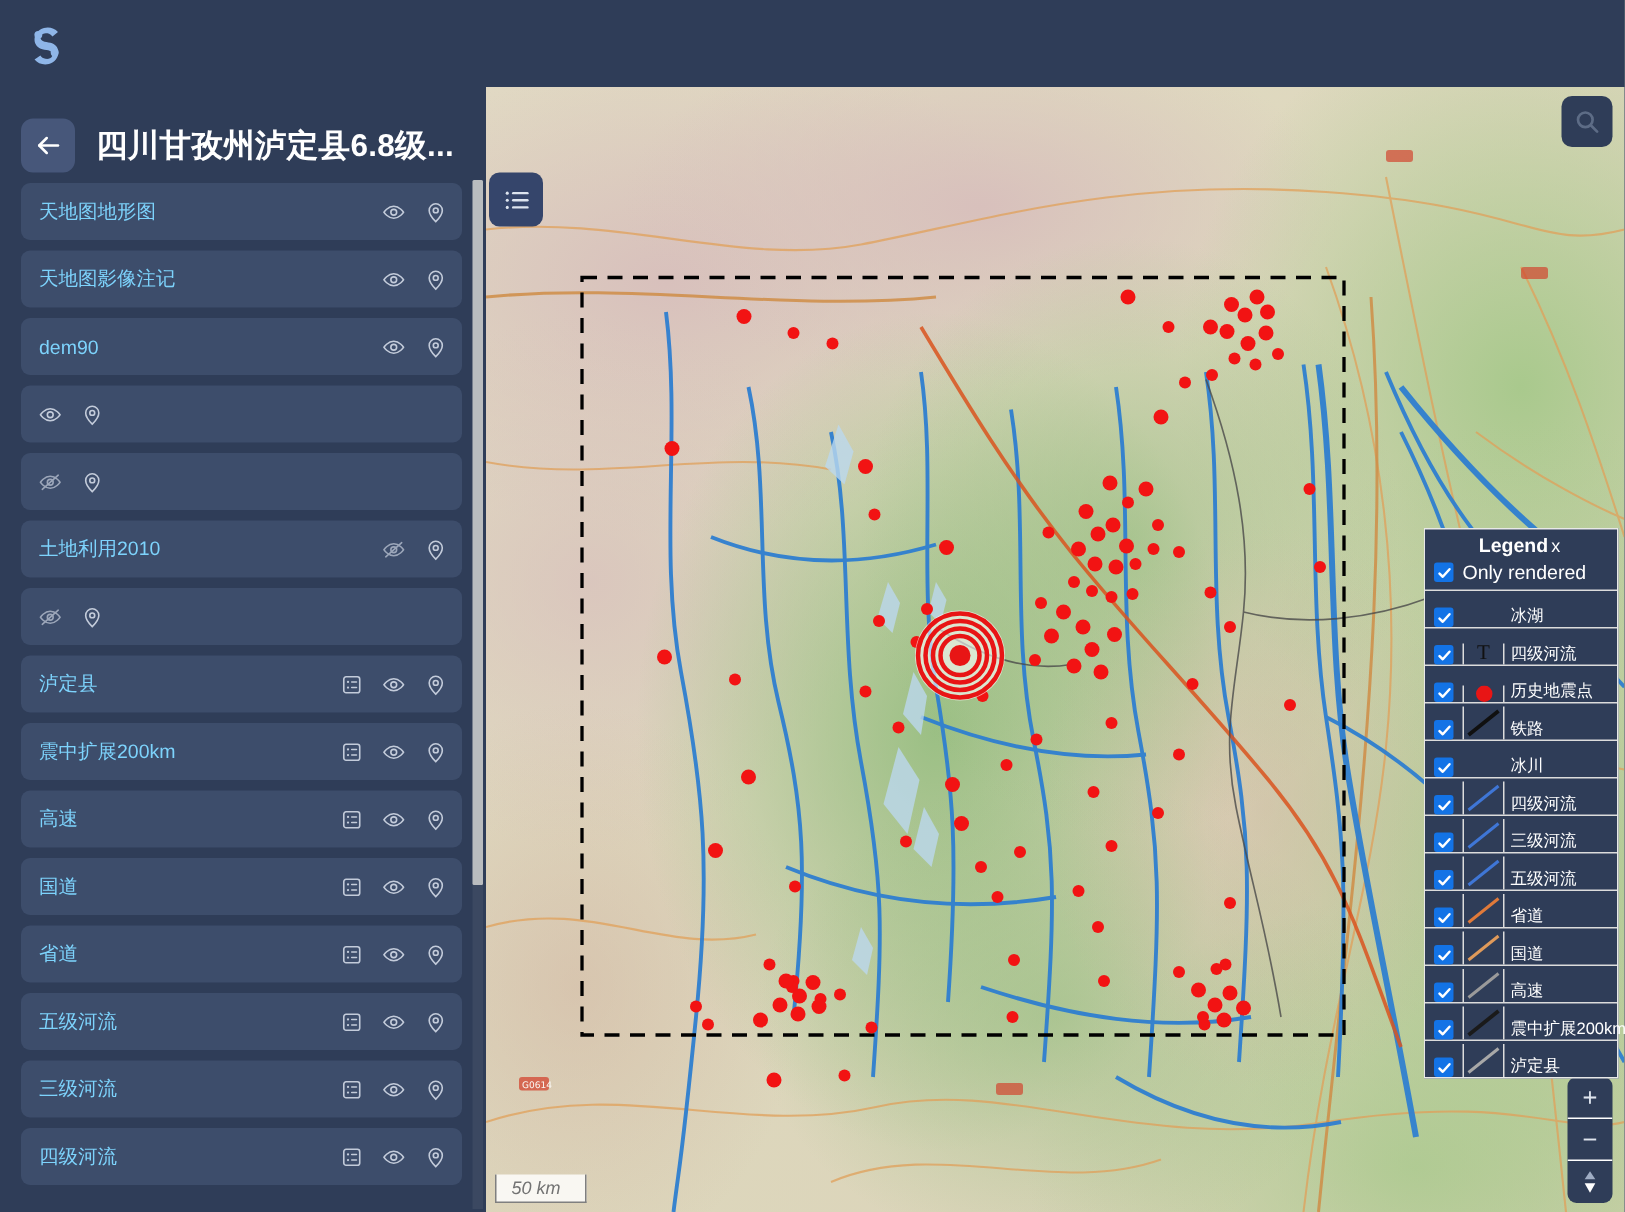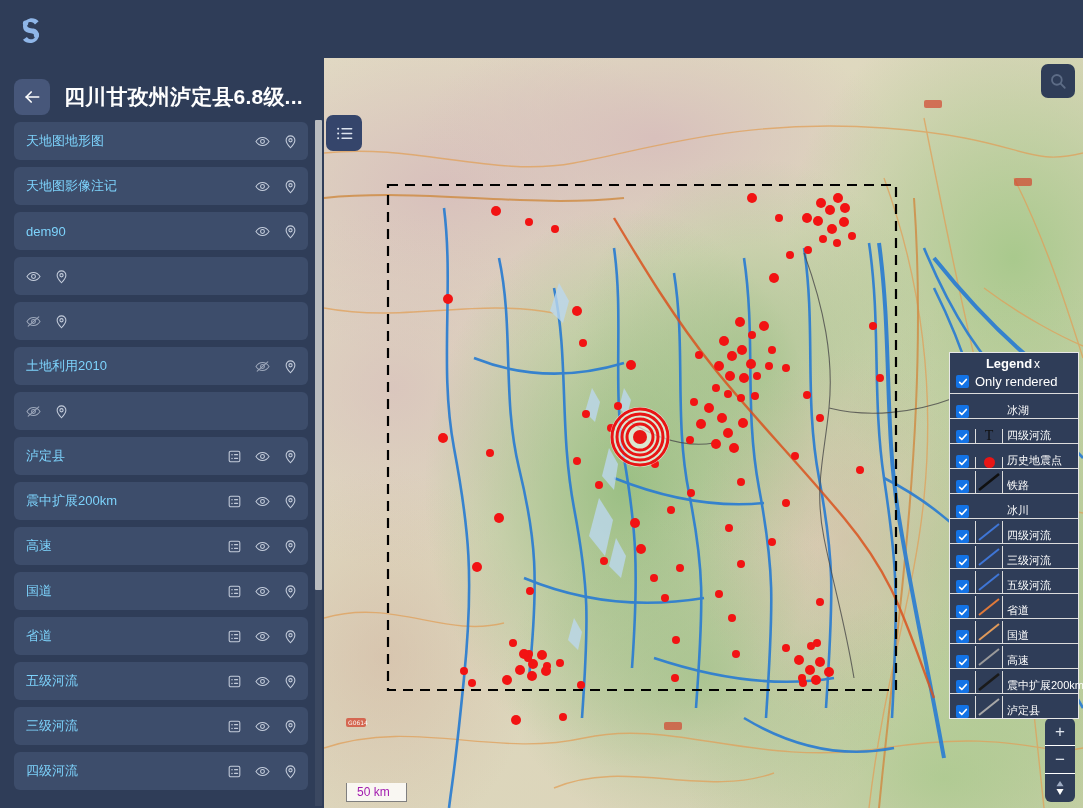--- a/index.html
+++ b/index.html
@@ -123,27 +123,28 @@
   }
   .zbtn {
     height: 28px; display: flex; align-items: center; justify-content: center;
     color: #dfe5ee; font-size: 17px; cursor: pointer;
     border-bottom: 1px solid #ffffff;
   }
   .zbtn:last-child { border-bottom: none; }
   .zbtn svg { width: 14px; height: 16px; }
 
   #scalebar {
-    position: absolute; left: 22px; bottom: 6px;
+    position: absolute; left: 6px; bottom: 6px;
     background: rgba(255,255,255,0.82);
     border: 1px solid #7f7f7f;
     border-top: none;
     padding: 2px 16px 2px 10px;
-    font-size: 12px; color: #a21caf;
+    font-size: 12px; color: #737373;
     z-index: 12;
+    font-style: italic;
   }
 
   
   #legend {
     position: absolute; left: 625px; top: 294px;
     width: 130px;
     background: #2f3d58;
     border: 1px solid #e8e8e8;
     z-index: 14;
     font-size: 11px;

